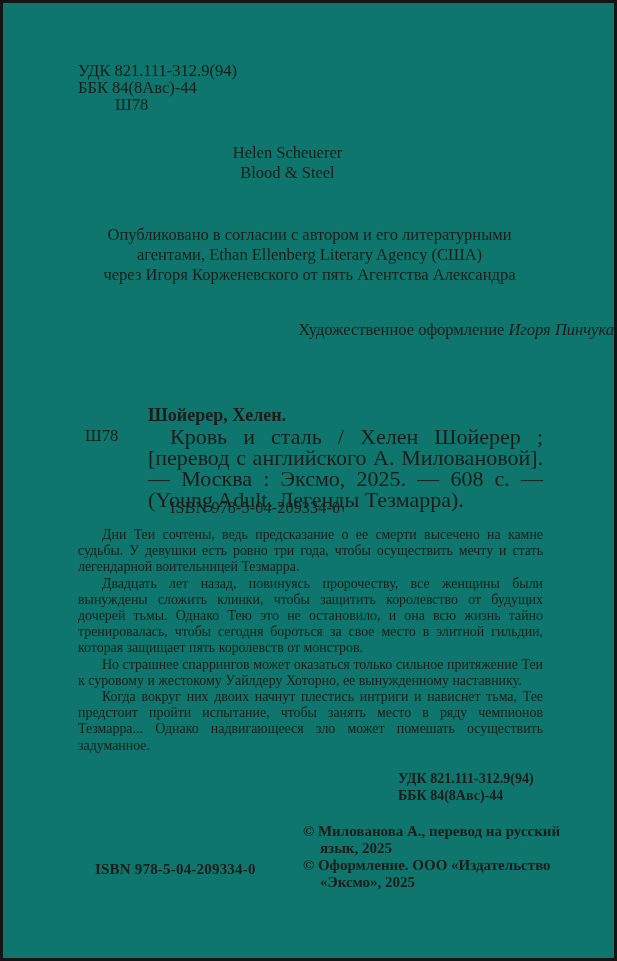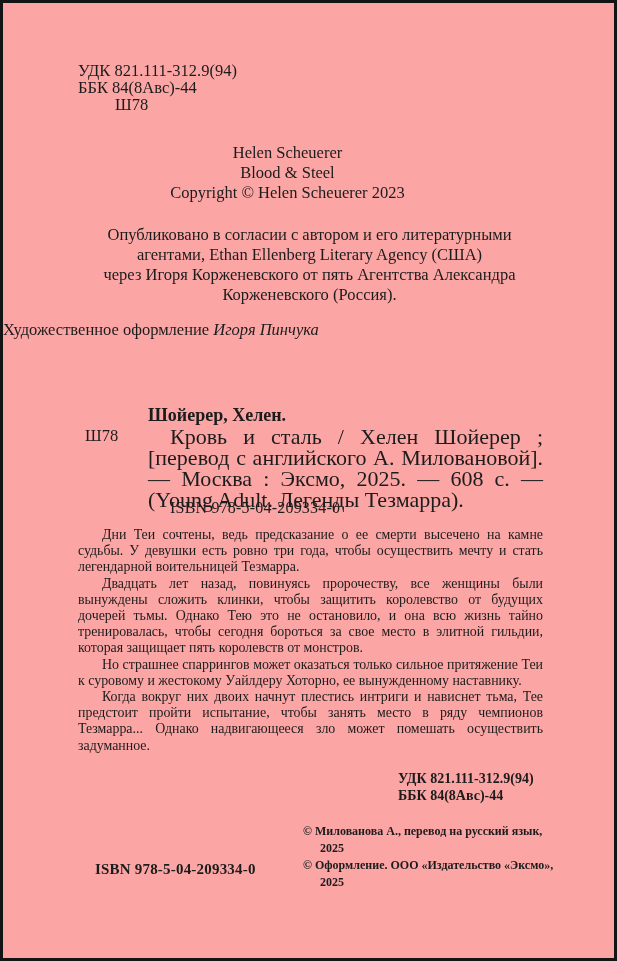--- a/index.html
+++ b/index.html
@@ -1,76 +1,74 @@
 <!DOCTYPE html>
 <html lang="ru"><head>
 <meta charset="utf-8">
 <style>
   html,body{margin:0;padding:0;background:#e8e8e8;}
   .page{
     position:relative;
     width:617px;height:961px;
-    background:#fca5a5;
+    background:#0f766e;
     box-sizing:border-box;
     border:3px solid #141414;
     font-family:"Liberation Serif","DejaVu Serif",serif;
     color:#1c1c1c;
     overflow:hidden;
   }
   .abs{position:absolute;}
   
   .codes-top{left:75px;top:59px;font-size:16.5px;line-height:17px;}
   .codes-top .sign{padding-left:37px;}
   
   .title-block{left:0;top:140px;width:569px;text-align:center;font-size:16.5px;line-height:20px;}
   
   .pub-notice{left:1px;top:222px;width:611px;text-align:center;font-size:16.5px;line-height:20px;}
   
-  .design-line{left:0;top:317px;width:611px;text-align:left;font-size:16.5px;}
+  .design-line{left:0;top:317px;width:611px;text-align:right;font-size:16.5px;}
   .design-line .it{font-style:italic;}
   
   .card-heading{left:145px;top:402px;font-size:18px;font-weight:bold;}
   .card-sign{left:82px;top:423px;font-size:16.5px;}
   .card-desc{left:145px;top:423px;width:395px;font-size:22px;line-height:21px;
              text-align:justify;text-indent:22px;}
   .isbn-top{left:167px;top:496px;font-size:16px;letter-spacing:.2px;}
   
   .annotation{left:75px;top:524px;width:465px;font-size:13.9px;line-height:16.2px;
               text-align:justify;font-family:Liberation Serif, serif;}
   .annotation p{margin:0;text-indent:24px;}
   
   .codes-bottom{left:395px;top:767px;font-size:14px;font-weight:bold;line-height:17px;}
   
-  .copyright-block{left:300px;top:820px;width:258px;font-size:12px;font-weight:bold;line-height:17px;}
+  .copyright-block{left:300px;top:820px;width:258px;font-size:15px;font-weight:bold;line-height:17px;}
   .copyright-block .entry{padding-left:17px;text-indent:-17px;margin:0 0 0 0;}
   
   .isbn-bottom{left:92px;top:858px;font-size:15px;font-weight:bold;letter-spacing:.2px;}
 </style>
 </head>
 <body>
 
 <div class="page">
 
   <div class="abs codes-top">
     <div>УДК 821.111-312.9(94)</div>
     <div>ББК 84(8Авс)-44</div>
     <div class="sign">Ш78</div>
   </div>
 
   <div class="abs title-block">
     <div>Helen Scheuerer</div>
     <div>Blood &amp; Steel</div>
-    <div>Copyright © Helen Scheuerer 2023</div>
   </div>
 
   <div class="abs pub-notice">
     <div>Опубликовано в согласии с автором и его литературными</div>
     <div>агентами, Ethan Ellenberg Literary Agency (США)</div>
     <div>через Игоря Корженевского от пять Агентства Александра</div>
-    <div>Корженевского (Россия).</div>
   </div>
 
   <div class="abs design-line">
     <span>Художественное оформление </span><span class="it">Игоря Пинчука</span>
   </div>
 
   <div class="abs card-heading">Шойерер, Хелен.</div>
   <div class="abs card-sign">Ш78</div>
   <div class="abs card-desc">Кровь и сталь / Хелен Шойерер ; [перевод с английского А. Миловановой]. — Москва : Эксмо, 2025. — 608 с. — (Young Adult. Легенды Тезмарра).</div>
 

